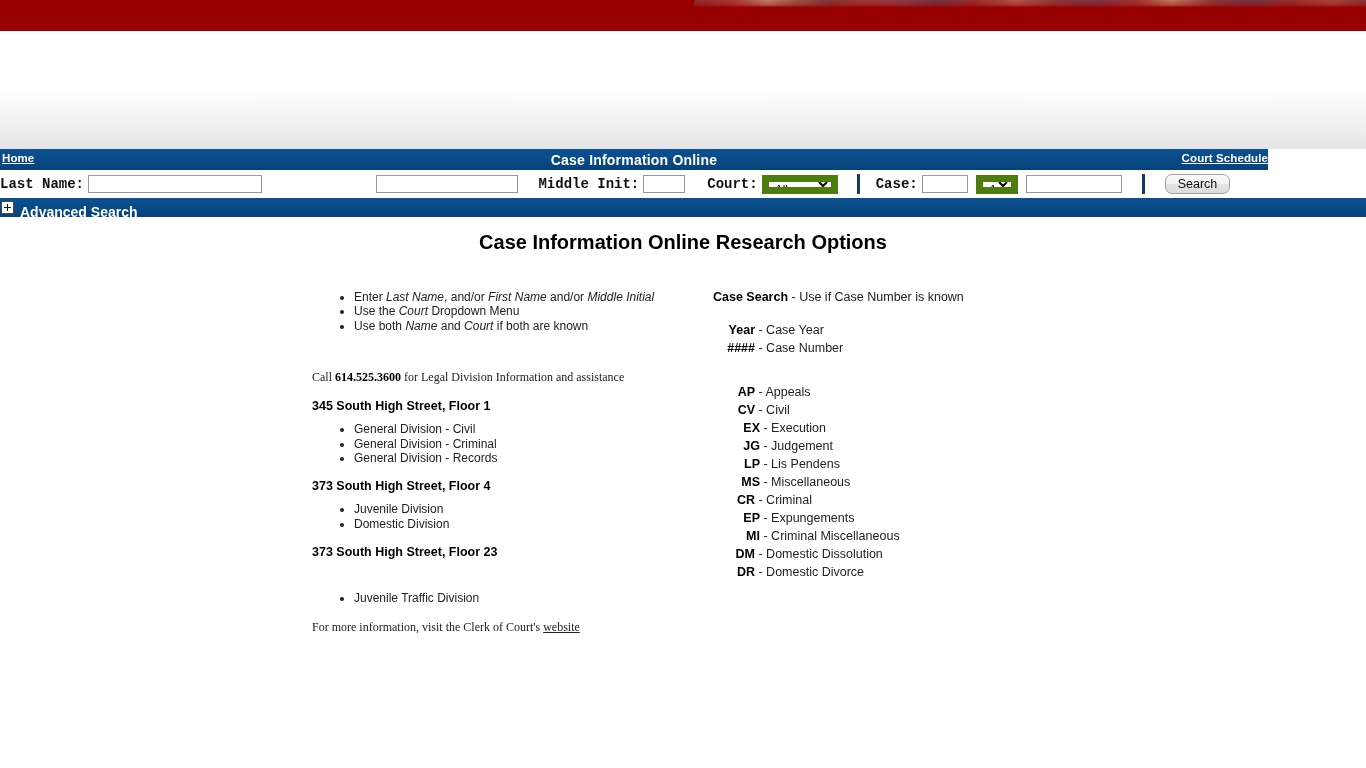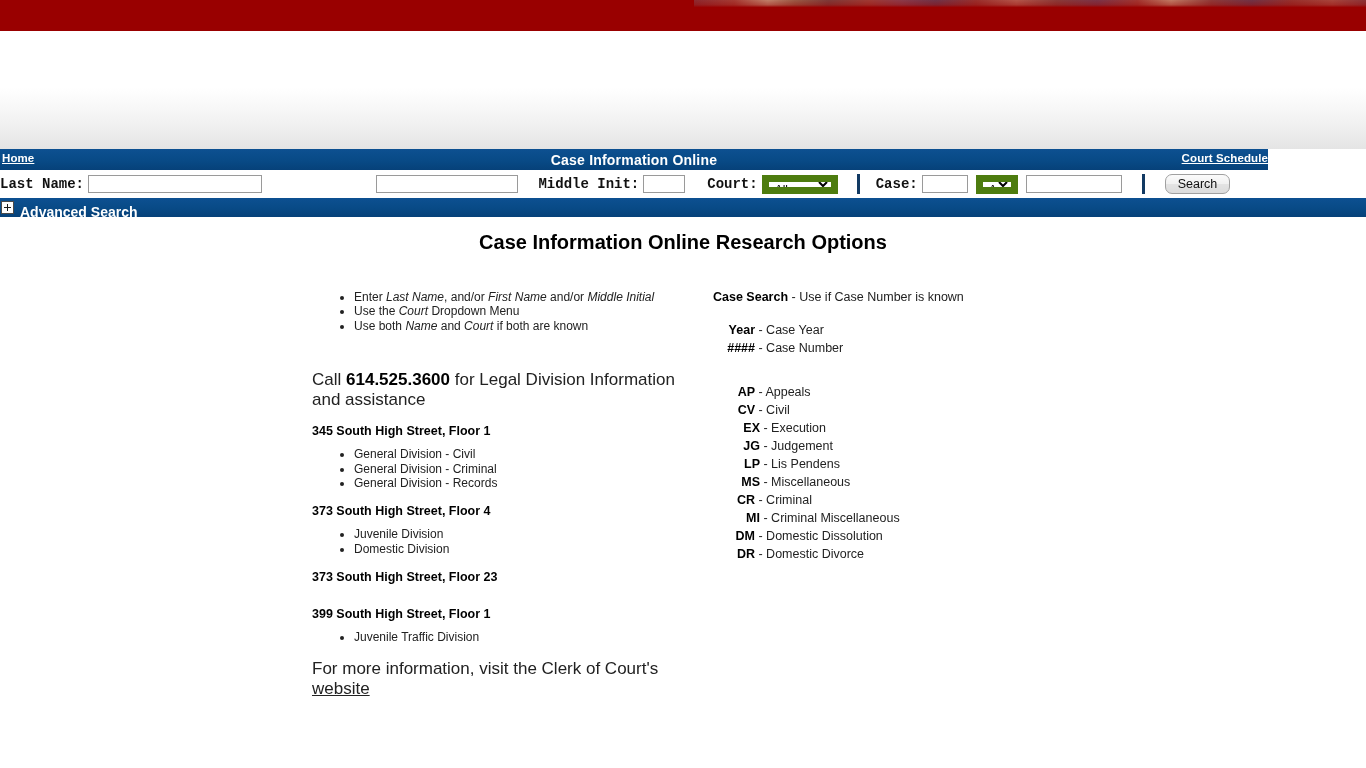--- a/index.html
+++ b/index.html
@@ -213,23 +213,24 @@
     font-size: 12px;
     color: #222222;
     line-height: 14.4px;
     margin: 0;
   }
   ul.bul li i { font-style: italic; }
   .spacer-lg { height: 37px; }
   .spacer-md { height: 14px; }
   .spacer-sm { height: 9px; }
   .para {
-    font-size: 17px;
+    font-size: 12px;
     color: #222222;
     margin: 0;
+    font-family: Liberation Serif, serif;
   }
   .para b { color: #000000; }
   .addr {
     font-size: 12.5px;
     font-weight: bold;
     color: #000000;
     margin: 0;
   }
   .lnk {
     color: #222222;
@@ -338,21 +339,20 @@
       <ul class="bul">
         <li>Juvenile Division</li>
         <li>Domestic Division</li>
       </ul>
 
       <div class="spacer-md"></div>
       <p class="addr">373 South High Street, Floor 23</p>
       <div class="spacer-sm"></div>
 
       <div class="spacer-md"></div>
-      <p class="addr">399 South High Street, Floor 1</p>
       <div class="spacer-sm"></div>
       <ul class="bul">
         <li>Juvenile Traffic Division</li>
       </ul>
 
       <div class="spacer-md"></div>
       <p class="para"><span>For more information, visit the Clerk of Court's </span><a class="lnk">website</a></p>
     </div>
 
     <div class="col-right">
@@ -365,19 +365,20 @@
 
       <div style="height:26px"></div>
 
       <div class="code-row lvl0"><span class="code w-main">AP</span><span class="dash"> - </span><span>Appeals</span></div>
       <div class="code-row lvl0"><span class="code w-main">CV</span><span class="dash"> - </span><span>Civil</span></div>
       <div class="code-row lvl1"><span class="code w-sub">EX</span><span class="dash"> - </span><span>Execution</span></div>
       <div class="code-row lvl1"><span class="code w-sub">JG</span><span class="dash"> - </span><span>Judgement</span></div>
       <div class="code-row lvl1"><span class="code w-sub">LP</span><span class="dash"> - </span><span>Lis Pendens</span></div>
       <div class="code-row lvl1"><span class="code w-sub">MS</span><span class="dash"> - </span><span>Miscellaneous</span></div>
       <div class="code-row lvl0"><span class="code w-main">CR</span><span class="dash"> - </span><span>Criminal</span></div>
+      <div class="code-row lvl1"><span class="code w-sub">EP</span><span class="dash"> - </span><span>Expungements</span></div>
       <div class="code-row lvl1"><span class="code w-sub">MI</span><span class="dash"> - </span><span>Criminal Miscellaneous</span></div>
       <div class="code-row lvl0"><span class="code w-main">DM</span><span class="dash"> - </span><span>Domestic Dissolution</span></div>
       <div class="code-row lvl0"><span class="code w-main">DR</span><span class="dash"> - </span><span>Domestic Divorce</span></div>
     </div>
 
   </div>
 </div>
 
 </body></html>

